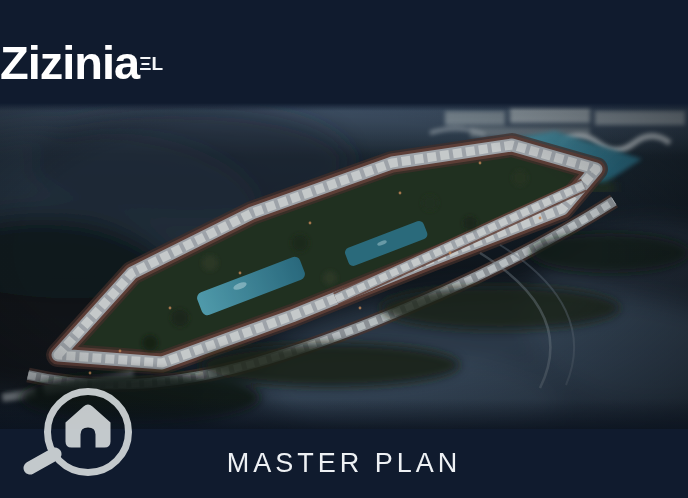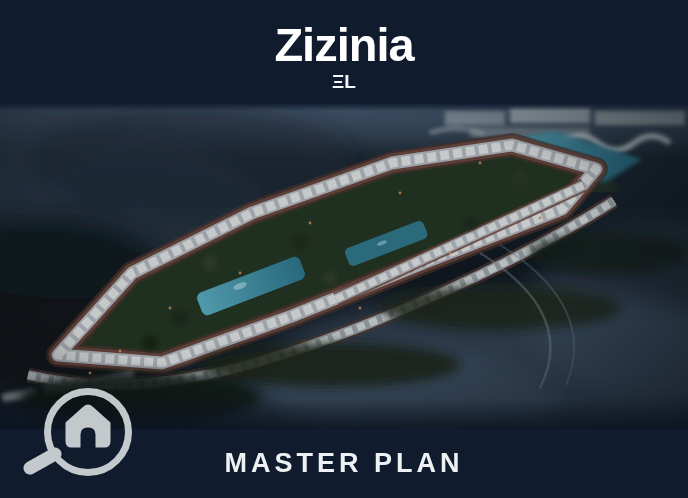--- a/index.html
+++ b/index.html
@@ -5,21 +5,21 @@
   html,body{margin:0;padding:0;}
   body{
     width:688px;height:498px;position:relative;overflow:hidden;
     background:#101b2e;
     font-family:"Liberation Sans", sans-serif;
     -webkit-font-smoothing:antialiased;
   }
   
   .header{
     position:absolute;top:0;left:0;width:688px;height:103px;
-    display:flex;flex-direction:column;align-items:center;justify-content:flex-start;
+    display:flex;flex-direction:row;align-items:center;justify-content:flex-start;
     padding-top:21px;box-sizing:border-box;z-index:3;
   }
   .brand-name{
     color:#ffffff;font-size:47px;font-weight:700;line-height:1;
     letter-spacing:-1px;
   }
   .brand-sub{
     margin-top:3px;color:#f4f6f8;font-size:19px;font-weight:700;
     letter-spacing:1.5px;display:flex;align-items:baseline;gap:18px;
   }
@@ -29,21 +29,21 @@
     position:absolute;top:103px;left:0;width:688px;height:326px;z-index:1;
   }
   .photo svg{display:block;}
   
   .footer{
     position:absolute;left:0;bottom:0;width:688px;height:69px;
     background:#101b2e;display:flex;align-items:center;justify-content:center;
     z-index:3;
   }
   .footer-title{
-    color:#eef1f4;font-size:27px;font-weight:700;letter-spacing:4px;
+    color:#eef1f4;font-size:27px;font-weight:400;letter-spacing:4px;
   }
   
   .watermark{
     position:absolute;left:16px;top:381px;width:124px;height:104px;z-index:5;
     opacity:0.92;
   }
 </style>
 </head>
 <body>
 

